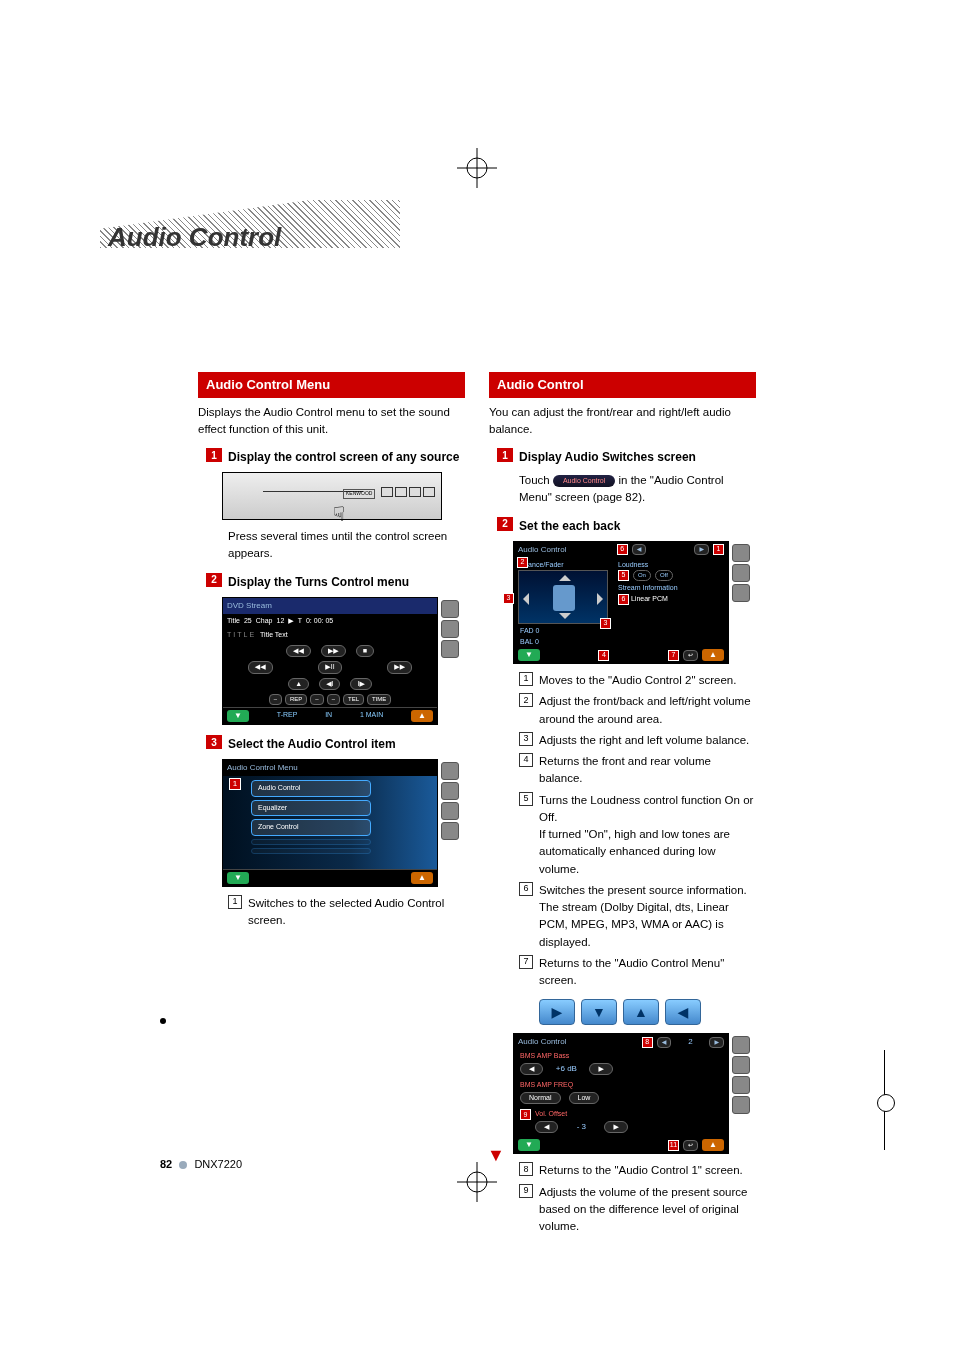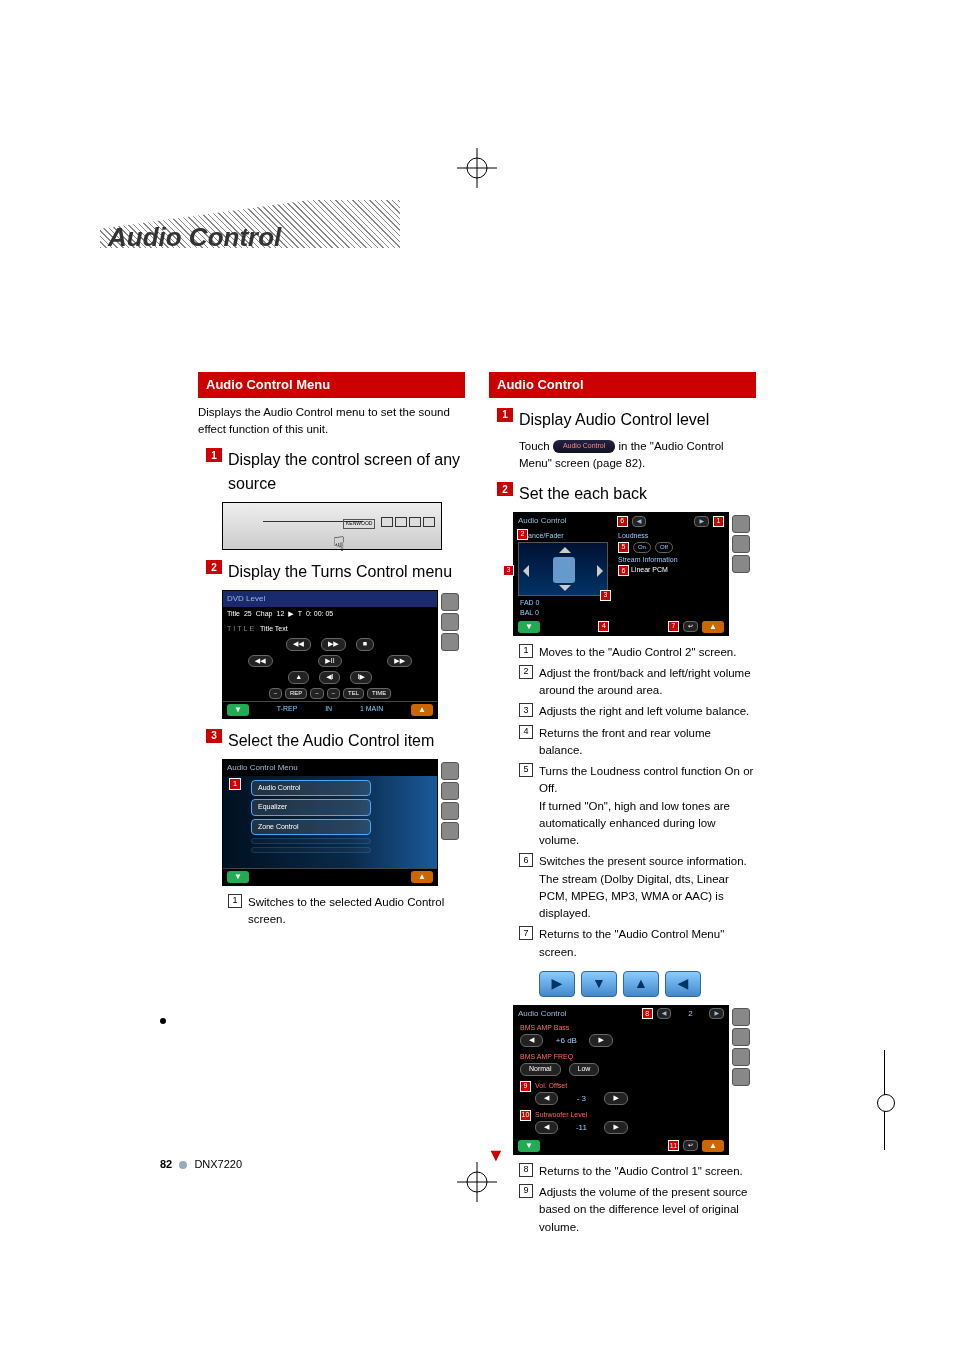--- a/index.html
+++ b/index.html
@@ -30,21 +30,21 @@
   .section-bar {
     background:#c00; color:#fff; font-weight:bold;
     padding:3px 8px; font-size:13px; margin-bottom:6px;
   }
   .intro { margin-bottom:9px; }
   .step { display:flex; gap:6px; margin:10px 0 6px 8px; align-items:flex-start;}
   .stepnum {
     background:#c00; color:#fff; width:16px; height:14px; font-size:10px;
     display:flex; align-items:center; justify-content:center; flex-shrink:0; font-weight:bold;
   }
-  .step-label { font-weight:normal; font-size:16px; }
+  .step-label { font-weight:bold; font-size:12px; }
   .indent { margin-left:30px; margin-top:4px; margin-bottom:8px;}
   .numlist { margin-left:30px; }
   .numitem { display:flex; gap:6px; margin-bottom:4px; }
   .numbox { border:1px solid #333; width:14px; height:14px; font-size:9px;
     display:flex; align-items:center; justify-content:center; flex-shrink:0; }
   
   .device {
     margin:6px 0 8px 24px; width:220px; height:48px; border:1px solid #000;
     background:linear-gradient(#eee,#ccc); position:relative; font-size:6px;
   }
@@ -139,27 +139,28 @@
     <div class="device">
       <span class="device-brand">KENWOOD</span>
       <div class="device-btns">
         <div class="device-btn"></div>
         <div class="device-btn"></div>
         <div class="device-btn"></div>
         <div class="device-btn"></div>
       </div>
       <div class="device-ptr">☟</div>
     </div>
+    <div class="indent">Press several times until the control screen appears.</div>
 
     <div class="step">
       <div class="stepnum">2</div>
       <div class="step-label">Display the Turns Control menu</div>
     </div>
     <div class="screen">
-      <div class="scr-title">DVD Level</div>
+      <div class="scr-title">DVD Stream</div>
       <div class="scr-row scr-tiny">
         <span>Title</span>
         <span>25</span>
         <span>Chap</span>
         <span>12</span>
         <span>▶</span>
         <span>T</span>
         <span>0: 00: 05</span>
       </div>
       <div class="scr-row scr-tiny">
@@ -233,24 +234,25 @@
     <div class="numlist">
       <div class="numitem">
         <div class="numbox">1</div>
         <div>Switches to the selected Audio Control screen.</div>
       </div>
     </div>
   </div>
 
   <div class="col">
     <div class="section-bar">Audio Control</div>
+    <div class="intro">You can adjust the front/rear and right/left audio balance.</div>
 
     <div class="step">
       <div class="stepnum">1</div>
-      <div class="step-label">Display Audio Control level</div>
+      <div class="step-label">Display Audio Switches screen</div>
     </div>
     <div class="indent">
       <span>Touch</span>
       <span class="inline-btn">Audio Control</span>
       <span> in the "Audio Control Menu" screen (page 82).</span>
     </div>
 
     <div class="step">
       <div class="stepnum">2</div>
       <div class="step-label">Set the each back</div>
@@ -386,31 +388,20 @@
         <span class="ac-chip">9</span>
         <div style="flex:1">
           <div class="ac2-label">Vol. Offset</div>
           <div class="ac2-ctrl">
             <span class="ac2-btn">◀</span>
             <span class="ac2-val">- 3</span>
             <span class="ac2-btn">▶</span>
           </div>
         </div>
       </div>
-      <div class="ac2-row" style="display:flex;gap:4px;align-items:flex-start">
-        <span class="ac-chip">10</span>
-        <div style="flex:1">
-          <div class="ac2-label">Subwoofer Level</div>
-          <div class="ac2-ctrl">
-            <span class="ac2-btn">◀</span>
-            <span class="ac2-val">-11</span>
-            <span class="ac2-btn">▶</span>
-          </div>
-        </div>
-      </div>
       <div class="ac-bottom">
         <span class="corner">▼</span>
         <span style="display:flex;gap:4px;align-items:center">
           <span class="ac-chip">11</span>
           <span class="pill-sm">↩</span>
           <span class="corner" style="background:#c60">▲</span>
         </span>
       </div>
       <div class="side-icons">
         <div class="sicon"></div>

